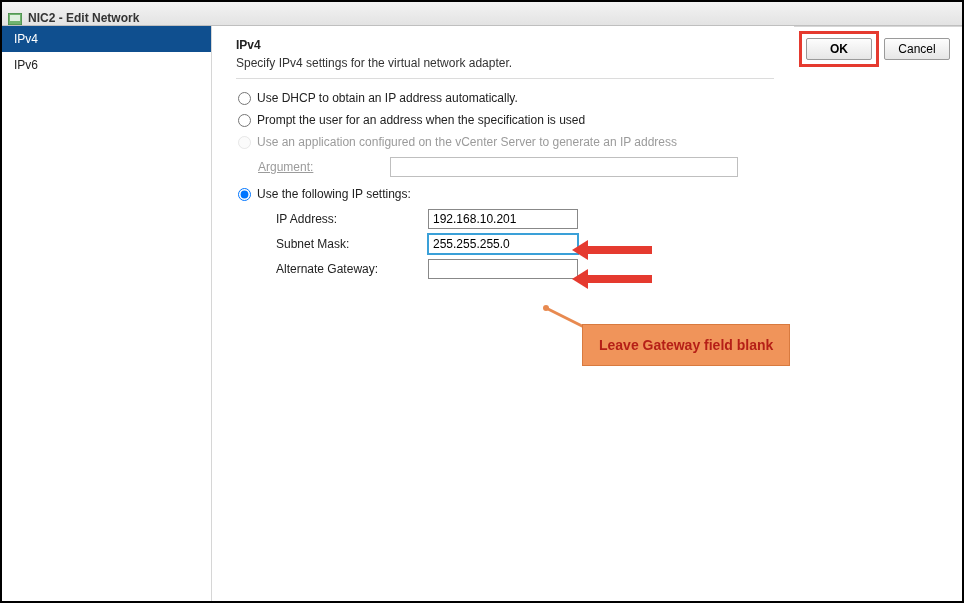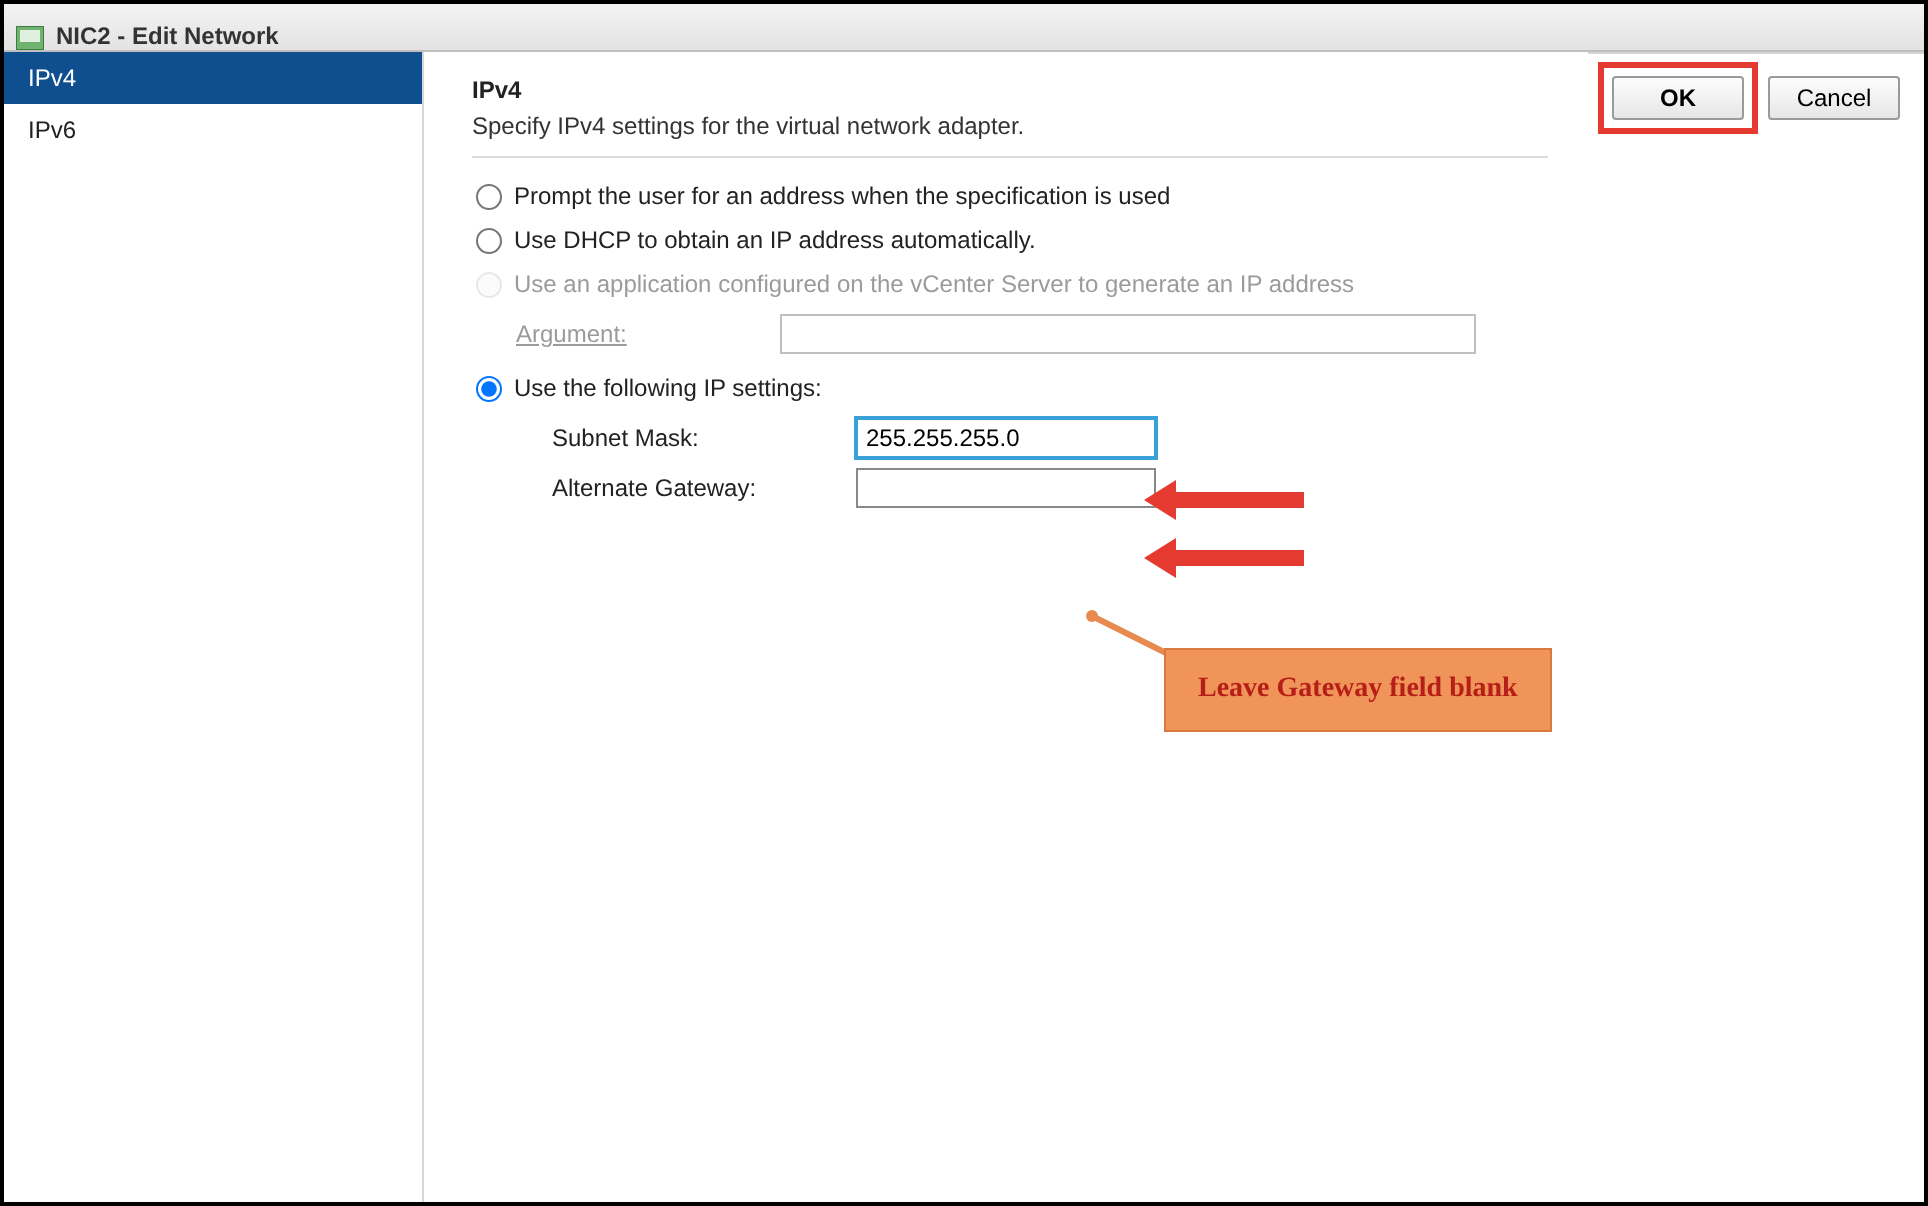--- a/index.html
+++ b/index.html
@@ -29,21 +29,21 @@
   .field-row label { width:152px; }
   .field-row input { width:150px; height:20px; border:1px solid #888; padding:0 4px; font-size:12px; background:#fff; }
   .field-row input.focused { outline:2px solid #3aa0d8; outline-offset:-1px; }
   .footer { height:44px; border-top:1px solid #d6d6d6; display:flex; align-items:center; justify-content:flex-end; padding:0 12px; gap:12px; position:relative; }
   .btn { min-width:66px; height:22px; border:1px solid #9a9a9a; background:linear-gradient(#fdfdfd,#e6e6e6); border-radius:2px; font-size:12px; cursor:pointer; padding:0 12px; }
   .btn.default { font-weight:bold; }
   .ok-highlight { position:absolute; border:3px solid #e53a2f; pointer-events:none; }
   .arrow { position:absolute; pointer-events:none; }
   .arrow .shaft { position:absolute; background:#e53a2f; height:8px; }
   .arrow .head { position:absolute; width:0; height:0; }
-  .callout { position:absolute; background:#f0945a; color:#b51f17; font-weight:bold; padding:12px 16px; border:1px solid #d87a3f; font-size:14px; pointer-events:none;font-family:Liberation Serif, serif; }
+  .callout { position:absolute; background:#f0945a; color:#b51f17; font-weight:bold; padding:12px 16px; border:1px solid #d87a3f; font-size:14px; pointer-events:none; }
   .callout-pointer { position:absolute; pointer-events:none; }
 </style>
 </head>
 <body>
 
 <div class="frame">
 
   <div class="titlebar">
     <span class="app-icon">
       <svg width="14" height="12" viewBox="0 0 14 12">
@@ -65,43 +65,47 @@
         </div>
       </div>
 
       <div class="main">
         <div class="heading">IPv4</div>
         <div class="subhead">Specify IPv4 settings for the virtual network adapter.</div>
         <div class="hr"></div>
 
         <div class="radio-row">
           <input type="radio" name="ipmode" style="">
-          <span>Prompt the user for an address when the specification is used</span>
+          <span>Use DHCP to obtain an IP address automatically.</span>
         </div>
 
         <div class="radio-row">
           <input type="radio" name="ipmode" style="">
-          <span>Use DHCP to obtain an IP address automatically.</span>
+          <span>Prompt the user for an address when the specification is used</span>
         </div>
 
         <div class="radio-row disabled">
           <input type="radio" name="ipmode" disabled="" style="">
           <span>Use an application configured on the vCenter Server to generate an IP address</span>
         </div>
         <div class="arg-row">
           <label>Argument:</label>
           <input type="text" disabled="" style="">
         </div>
 
         <div class="radio-row">
           <input type="radio" name="ipmode" checked="" style="">
           <span>Use the following IP settings:</span>
         </div>
 
         <div class="indented">
+          <div class="field-row">
+            <label>IP Address:</label>
+            <input type="text" value="192.168.10.201" style="">
+          </div>
           <div class="field-row">
             <label>Subnet Mask:</label>
             <input type="text" class="focused" value="255.255.255.0" style="">
           </div>
           <div class="field-row">
             <label>Alternate Gateway:</label>
             <input type="text" value="" style="">
           </div>
         </div>
 

